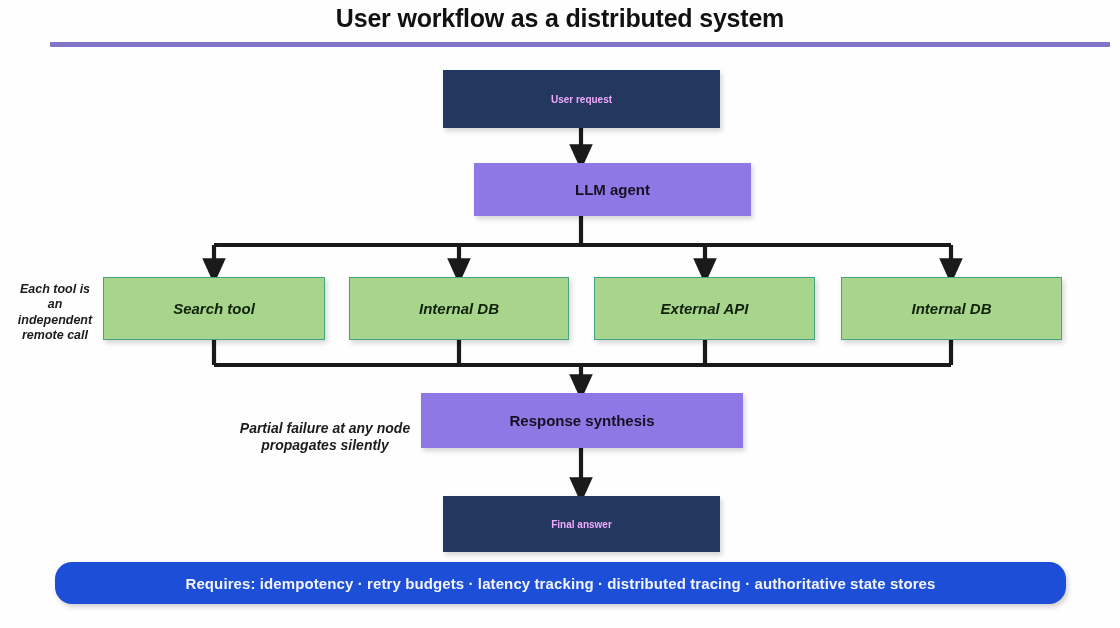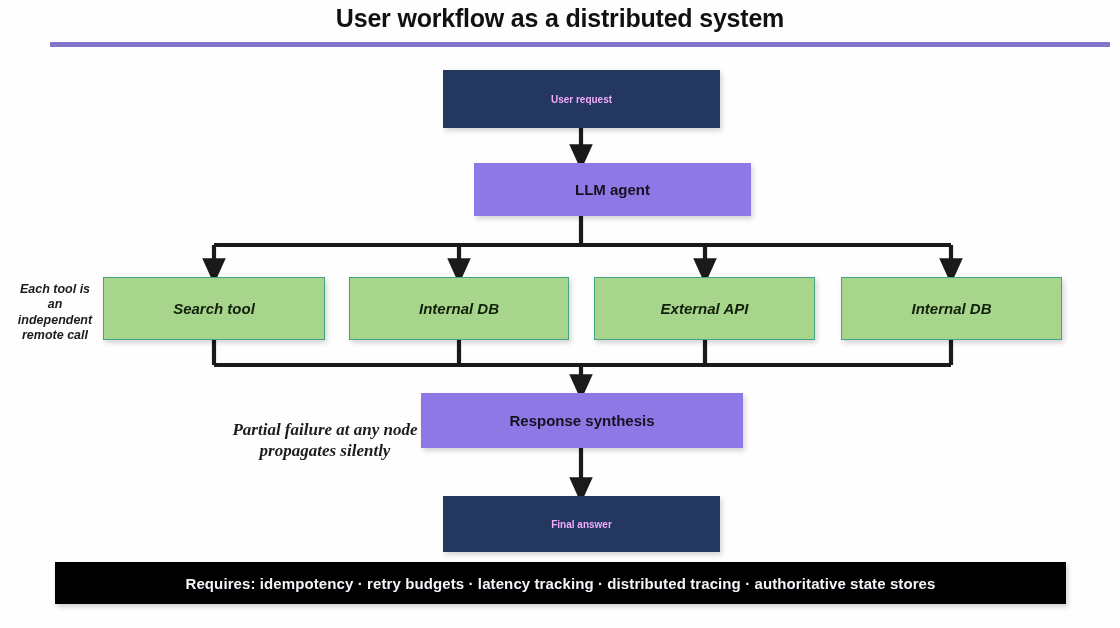--- a/index.html
+++ b/index.html
@@ -105,36 +105,36 @@
   #annotation-tools {
     left: 16px;
     top: 262px;
     width: 78px;
     font-size: 12.5px;
   }
   #annotation-failure {
     left: 230px;
     top: 400px;
     width: 190px;
-    font-size: 17px;
-    font-family: Liberation Serif, serif;
+    font-size: 14px;
   }
 
   
   #footer-bar {
     position: absolute;
     left: 55px;
     top: 562px;
     width: 1011px;
     height: 42px;
-    background: #000000;
+    background: #1d4ed8;
     display: flex;
     align-items: center;
     justify-content: center;
     box-shadow: 2px 3px 5px rgba(0,0,0,0.18);
+    border-radius: 17px;
   }
   #footer-text {
     color: #f2f4fa;
     font-size: 15px;
     font-weight: bold;
     letter-spacing: 0.1px;
     white-space: nowrap;
   }
 </style>
 </head>

